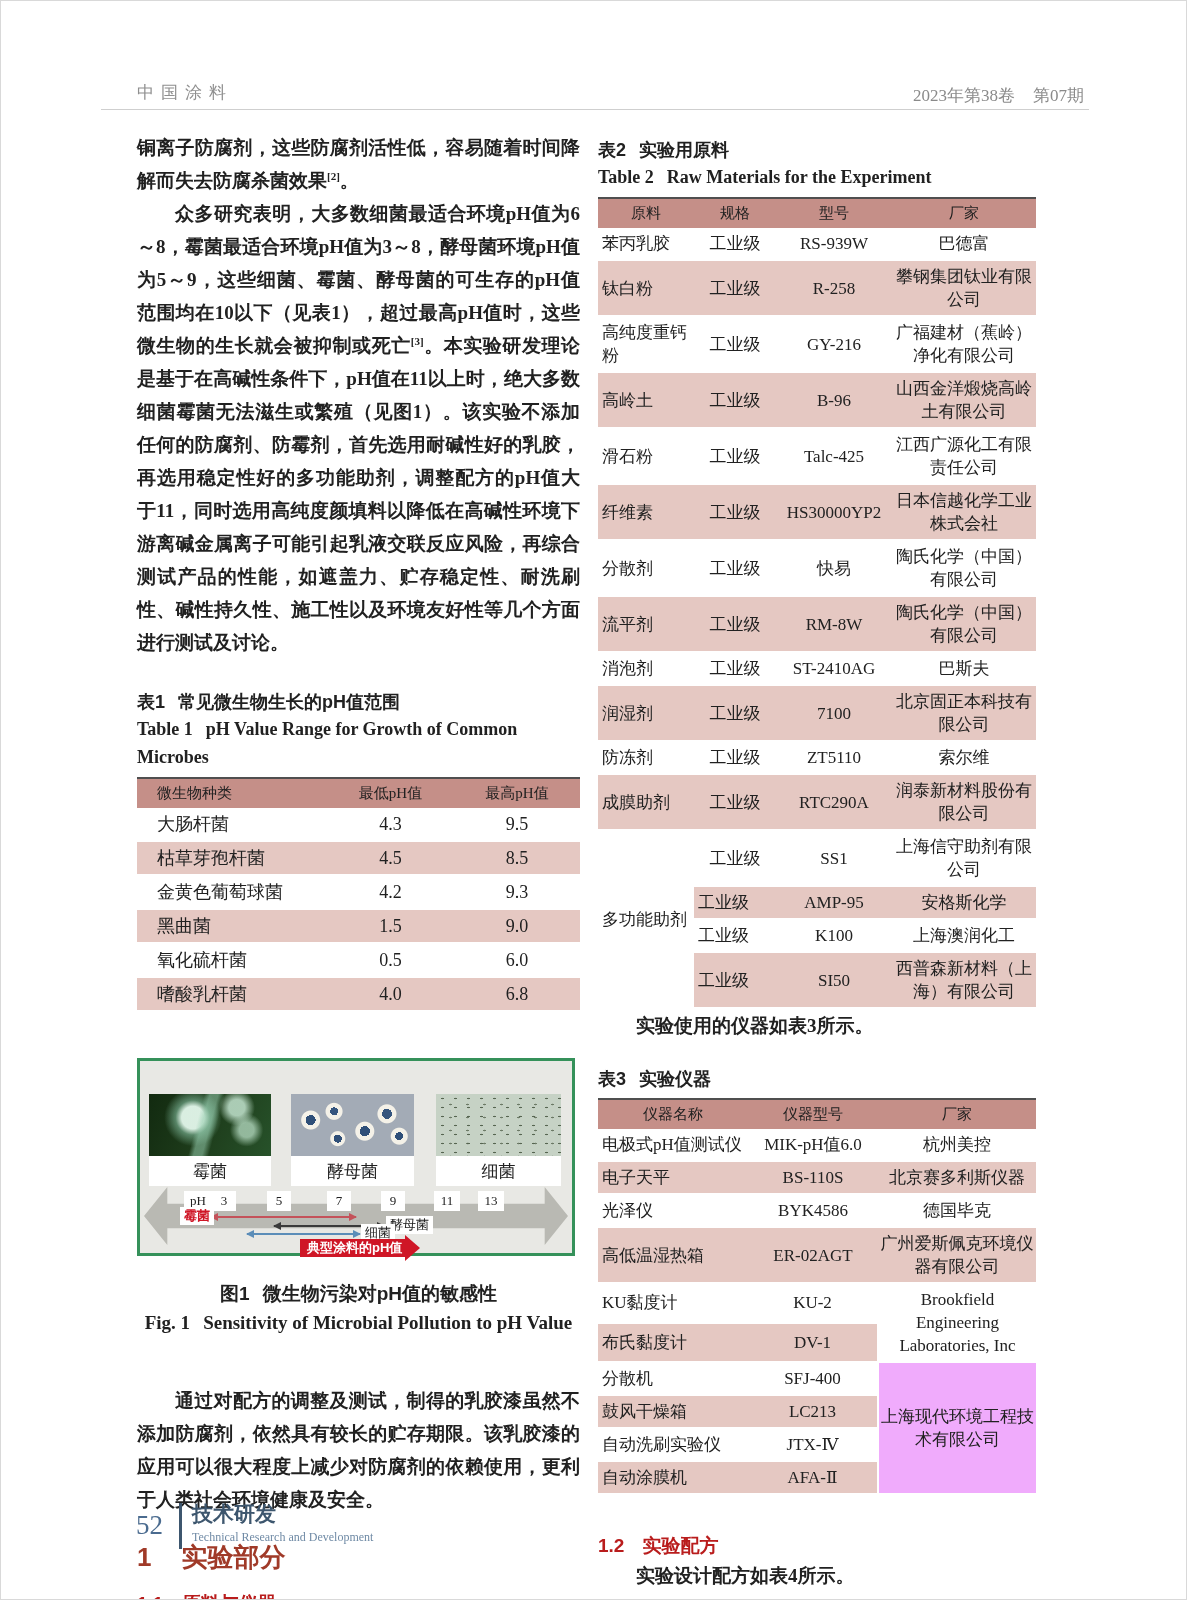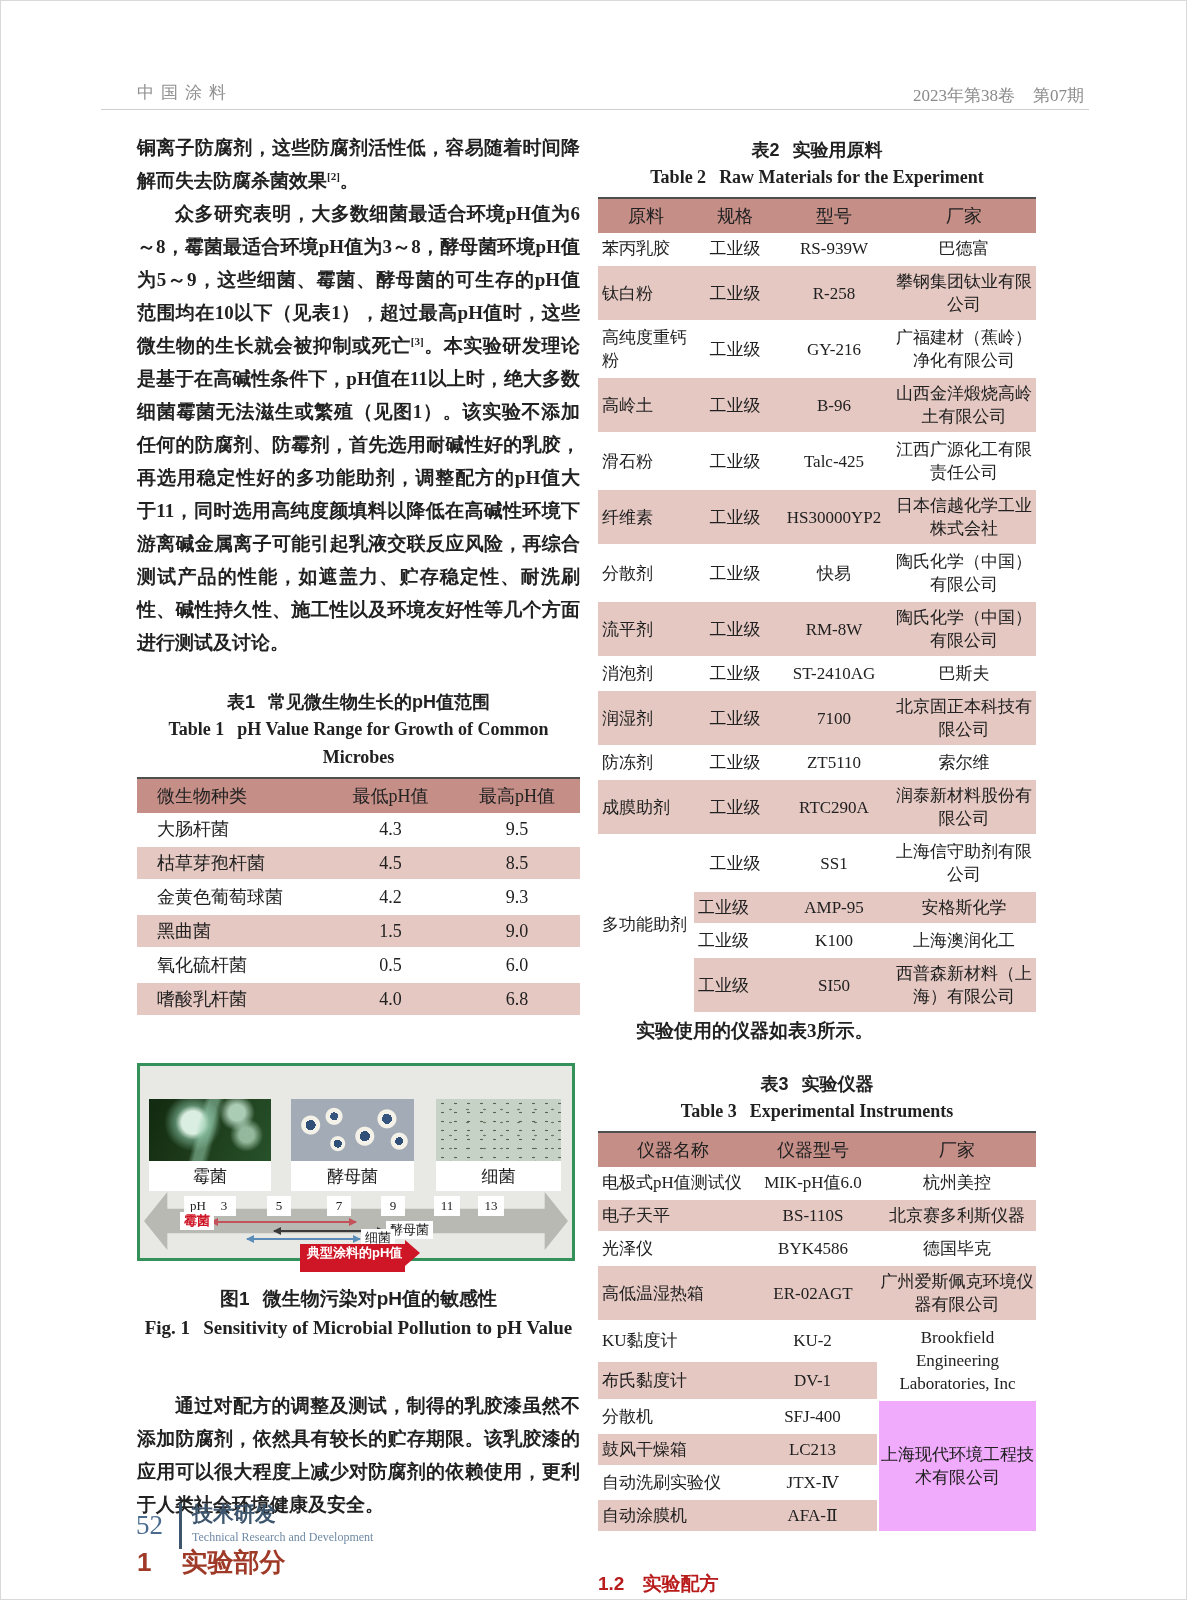--- a/index.html
+++ b/index.html
@@ -11,27 +11,27 @@
   .hdr-issue{position:absolute;right:102px;top:83px;font-size:17px;color:#8a8a8a;}
   .hdr-issue .gap{display:inline-block;width:18px;}
   .hdr-rule{position:absolute;left:100px;top:108px;width:988px;height:1px;background:#cfcfcf;}
   
   .col-left{position:absolute;left:136px;top:130px;width:443px;}
   .col-right{position:absolute;left:597px;top:136px;width:438px;}
   p.body{font-size:19px;line-height:33px;text-align:justify;margin:0;font-weight:bold;}
   .indent{text-indent:2em;}
   sup.ref{font-size:11px;line-height:0;}
   
-  .tbl-titles{text-align:center;margin-top:30px;}
+  .tbl-titles{margin-top:30px;}
   .tbl-titles .zh{font-size:18px;font-weight:bold;font-family:"Liberation Sans","DejaVu Sans",sans-serif;line-height:26px;}
   .tbl-titles .en{font-size:18px;font-weight:bold;line-height:28px;}
   .cap-label{margin-right:13px;}
   
   table{border-collapse:collapse;width:100%;border-top:2px solid #4f4f4f;border-bottom:2px solid #4f4f4f;margin-top:6px;}
-  th{background:#c58f88;font-weight:normal;font-size:18px;padding:5px 2px;}
+  th{background:#c58f88;font-weight:normal;font-size:15px;padding:5px 2px;}
   td{font-size:17px;line-height:23px;padding:4px 2px;text-align:center;border-bottom:2px solid #ffffff;vertical-align:middle;}
   tr.shade td{background:#e5c8c2;}
   .t1 td{font-size:18px;line-height:24px;text-align:center;}
   .t1 td:first-child,.t1 th:first-child{text-align:left;padding-left:20px;}
   .t2 td:first-child,.t3 td:first-child{text-align:left;padding-left:4px;}
   tr.pinkpart td{background:#e5c8c2;}
   tr.pinkpart td.keepwhite,td.group-label{background:#ffffff;}
   td.group-label{text-align:left;padding-left:4px;}
   tr.pink12 td{background:#e5c8c2;}
   td.merged-white{background:#ffffff;border-left:2px solid #ffffff;font-size:17px;}
@@ -64,21 +64,21 @@
   .band{position:absolute;left:4px;right:4px;top:126px;height:58px;background:#b9b9b3;
       clip-path:polygon(0 50%,5.5% 0,5.5% 29%,94.5% 29%,94.5% 0,100% 50%,94.5% 100%,94.5% 71%,5.5% 71%,5.5% 100%);}
   .tick{position:absolute;top:130px;height:20px;background:#ffffff;font-size:13px;
       text-align:center;line-height:20px;}
   .range{position:absolute;height:2px;background:currentColor;}
   .ah{position:absolute;top:-3px;width:0;height:0;border-top:4px solid transparent;border-bottom:4px solid transparent;}
   .ah-l{left:-1px;border-right:8px solid currentColor;}
   .ah-r{right:-1px;border-left:8px solid currentColor;}
   .rlabel{position:absolute;background:#ffffff;font-size:13px;line-height:16px;padding:1px 4px;}
   .rlabel-mold{color:#cf1626;font-weight:bold;}
-  .coat{position:absolute;left:160px;top:178px;height:28px;background:#cf1626;color:#ffffff;
+  .coat{position:absolute;left:160px;top:178px;height:18px;background:#cf1626;color:#ffffff;
       font-weight:bold;font-size:13px;line-height:18px;padding:0 3px 0 7px;
       font-family:"Liberation Sans","DejaVu Sans",sans-serif;}
   .coat-head{position:absolute;left:100%;top:-4px;width:0;height:0;
       border-top:13px solid transparent;border-bottom:13px solid transparent;border-left:15px solid #cf1626;}
   .fig-caption{text-align:center;margin-top:24px;}
   .fig-caption .zh{font-size:19px;font-weight:bold;font-family:"Liberation Sans","DejaVu Sans",sans-serif;line-height:28px;}
   .fig-caption .en{font-size:19px;font-weight:bold;line-height:30px;}
   
   .h1{margin-top:24px;font-family:"Liberation Sans","DejaVu Sans",sans-serif;font-weight:bold;
       font-size:26px;color:#a03a28;}
@@ -314,21 +314,20 @@
             <td>SI50</td>
             <td>西普森新材料（上海）有限公司</td>
           </tr>
     </tbody>
       </table>
 
     <p class="body indent between">实验使用的仪器如表3所示。</p>
 
     <div class="tbl-titles" style="margin-top:24px;">
       <div class="zh"><span class="cap-label">表3</span><span>实验仪器</span></div>
-      <div class="en"><span class="cap-label">Table 3</span><span>Experimental Instruments</span></div>
     </div>
     <table class="t3">
       <colgroup>
           <col style="width:150px">
           <col style="width:130px">
           <col style="width:158px">
         </colgroup>
       <tbody>
           <tr>
             <th>仪器名称</th>

